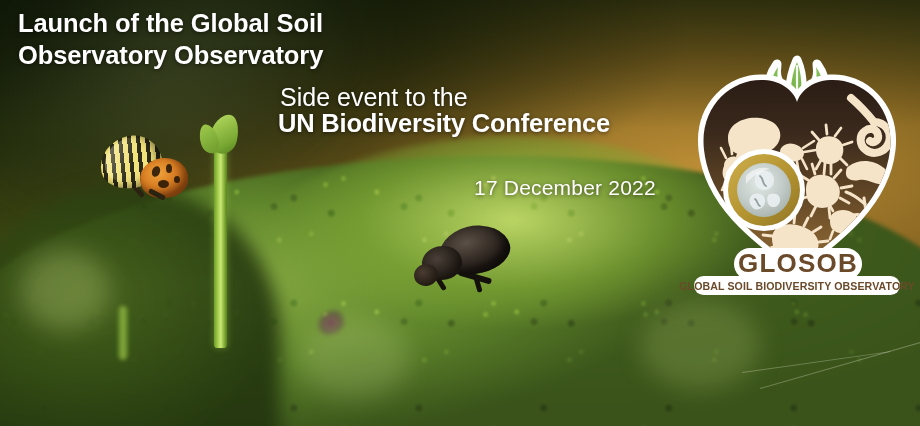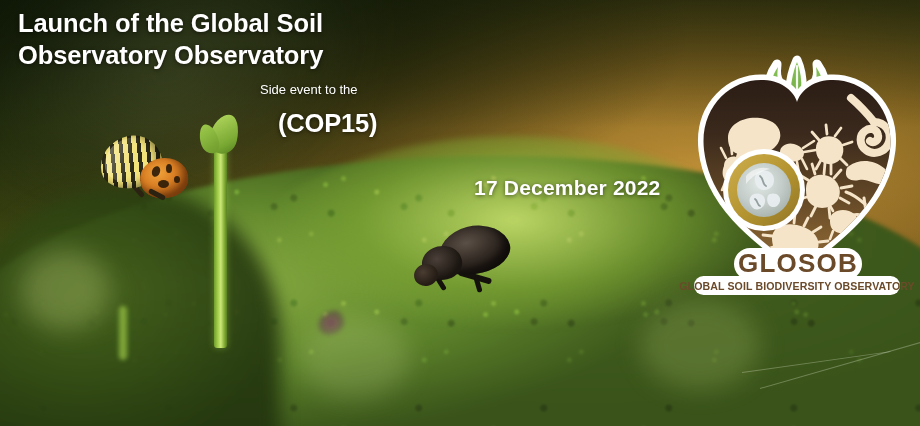--- a/index.html
+++ b/index.html
@@ -186,30 +186,30 @@
   .silk1{ left:760px; top:388px; width:170px; transform:rotate(-16deg); }
   .silk2{ left:742px; top:372px; width:150px; transform:rotate(-8deg); }
 
   
   .txt{ position:absolute; z-index:20; color:#fff; text-shadow:0 1px 4px rgba(0,0,0,.55); }
   .title{
     left:18px; top:8px; width:420px;
     font-size:25.5px; font-weight:700; line-height:1.24; letter-spacing:-.1px;
   }
   .sub-lead{
-    left:260px; top:82px;
-    font-size:13px; font-weight:400; line-height:1.2;
+    left:280px; top:82px;
+    font-size:25px; font-weight:400; line-height:1.2;
   }
   .sub-main{
     left:278px; top:108px; width:420px;
     font-size:25.5px; font-weight:700; line-height:1.22; letter-spacing:-.2px;
   }
   .date{
     left:474px; top:176px;
-    font-size:21px; font-weight:700; letter-spacing:.2px;
+    font-size:21px; font-weight:400; letter-spacing:.2px;
   }
 
   
   .logo{ position:absolute; left:688px; top:26px; width:218px; height:268px; z-index:25; }
   .logo svg{ display:block; width:100%; height:100%; overflow:visible; }
 </style>
 </head>
 <body>
 
 <div class="banner">
@@ -264,21 +264,21 @@
   </div>
 
   <div class="txt title">
     <div>Launch of the Global Soil</div>
     <div>Observatory Observatory</div>
   </div>
 
   <div class="txt sub-lead">Side event to the</div>
 
   <div class="txt sub-main">
-    <div>(COP15)</div>
+    <div>UN Biodiversity Conference</div>
   </div>
 
   <div class="txt date">17 December 2022</div>
 
   <div class="logo">
     <svg viewBox="0 0 218 268" xmlns="http://www.w3.org/2000/svg">
       <defs>
         <linearGradient id="soilGrad" x1="0" y1="0" x2="0" y2="1">
           <stop offset="0%" stop-color="#2b1d15"></stop>
           <stop offset="28%" stop-color="#3a291c"></stop>

